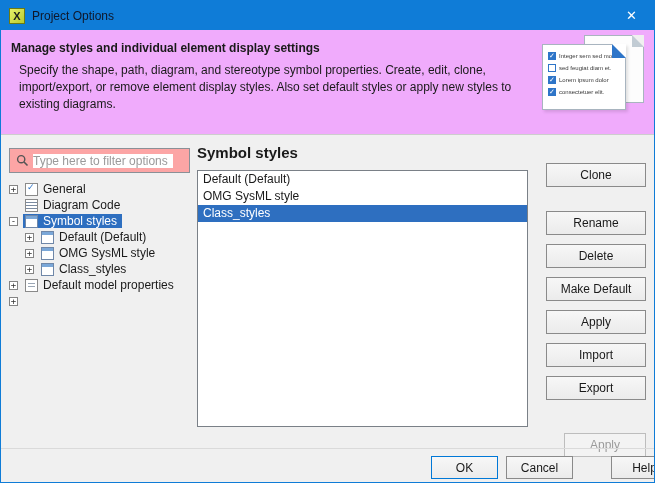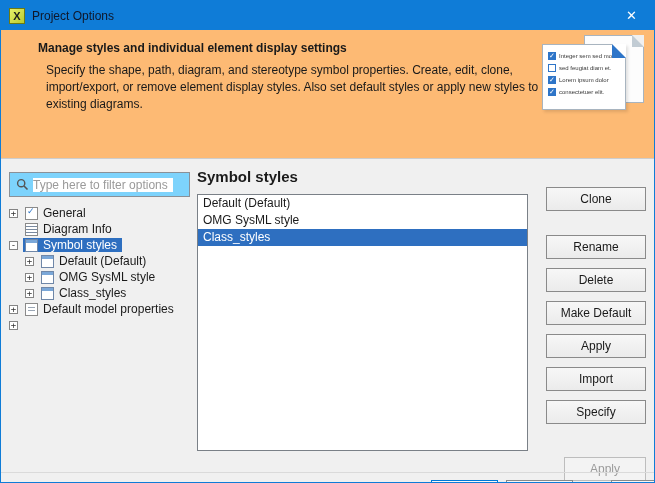--- a/index.html
+++ b/index.html
@@ -22,21 +22,21 @@
     background: linear-gradient(135deg,#e8f06a 0%, #b8cc2e 100%);
   }
   .titlebar-text { color: #0f172a; margin-left: 7px; font-size: 12px; }
   .close-btn {
     margin-left: auto; width: 45px; height: 29px; color: #ffffff;
     display: flex; align-items: center; justify-content: center; font-size: 13px; cursor: default;
   }
 
   
   .header {
-    position: relative; height: 129px; background: #fdba74; border-bottom: 1px solid #cdcdcd; padding-left: 27px;
+    position: relative; height: 105px; background: #f0abfc; border-bottom: 1px solid #cdcdcd;
   }
   .header-title { font-size: 12px; font-weight: bold; padding: 11px 0 0 10px; }
   .header-desc { margin: 7px 0 0 18px; width: 515px; line-height: 1.4; color: #1a1a1a; }
 
   .illus { position: absolute; top: 5px; right: 10px; width: 102px; height: 78px; }
   .page-back {
     position: absolute; right: 0; top: 0; width: 60px; height: 68px;
     background: #fdfdfd; border: 1px solid #a8b4bf;
   }
   .page-back .fold {
@@ -61,21 +61,21 @@
   .cb.checked::after {
     content: "✓"; position: absolute; left: 0; top: -2px; color: #ffffff; font-size: 7px; line-height: 9px;
   }
   .chk-label { font-size: 6px; color: #3a3a3a; white-space: nowrap; overflow: hidden; }
 
   
   .content { position: relative; height: 348px; }
 
   .filter-box {
     position: absolute; left: 8px; top: 13px; width: 181px; height: 25px;
-    background: #7dd3fc; border: 1px solid #8a9097; display: flex; align-items: center;
+    background: #fca5a5; border: 1px solid #8a9097; display: flex; align-items: center;
   }
   .filter-box svg { margin: 0 4px 0 6px; flex: 0 0 auto; }
   .filter-box input {
     border: none; outline: none; width: 140px; font-family: "Liberation Sans", sans-serif;
     font-size: 12px; color: #333;
   }
   .filter-box input::placeholder { color: #9a9a9a; }
 
   .tree { position: absolute; left: 8px; top: 46px; width: 184px; }
   .tree-row { display: flex; align-items: center; height: 16px; cursor: default; }
@@ -179,21 +179,21 @@
         <span class="expander">+</span>
         <span class="sel-wrap">
             <span class="ticon check"></span>
         <span class="tree-label">General</span>
           </span>
       </div>
       <div class="tree-row">
         <span class="expander none"></span>
         <span class="sel-wrap">
             <span class="ticon lines"></span>
-        <span class="tree-label">Diagram Info</span>
+        <span class="tree-label">Diagram Code</span>
           </span>
       </div>
       <div class="tree-row selected">
         <span class="expander">-</span>
         <span class="sel-wrap">
             <span class="ticon win"></span>
         <span class="tree-label">Symbol styles</span>
           </span>
       </div>
       <div class="tree-row lvl1">
@@ -236,21 +236,21 @@
       <div class="list-item">OMG SysML style</div>
       <div class="list-item selected">Class_styles</div>
     </div>
 
     <button class="btn side" style="top:28px">Clone</button>
     <button class="btn side" style="top:76px">Rename</button>
     <button class="btn side" style="top:109px">Delete</button>
     <button class="btn side" style="top:142px">Make Default</button>
     <button class="btn side" style="top:175px">Apply</button>
     <button class="btn side" style="top:208px">Import</button>
-    <button class="btn side" style="top:241px">Specify</button>
+    <button class="btn side" style="top:241px">Export</button>
 
     <button class="btn apply-disabled" disabled="">Apply</button>
 
     <div class="footer-sep"></div>
 
     <button class="btn footer ok">OK</button>
     <button class="btn footer cancel">Cancel</button>
     <button class="btn footer help">Help</button>
   </div>
 

